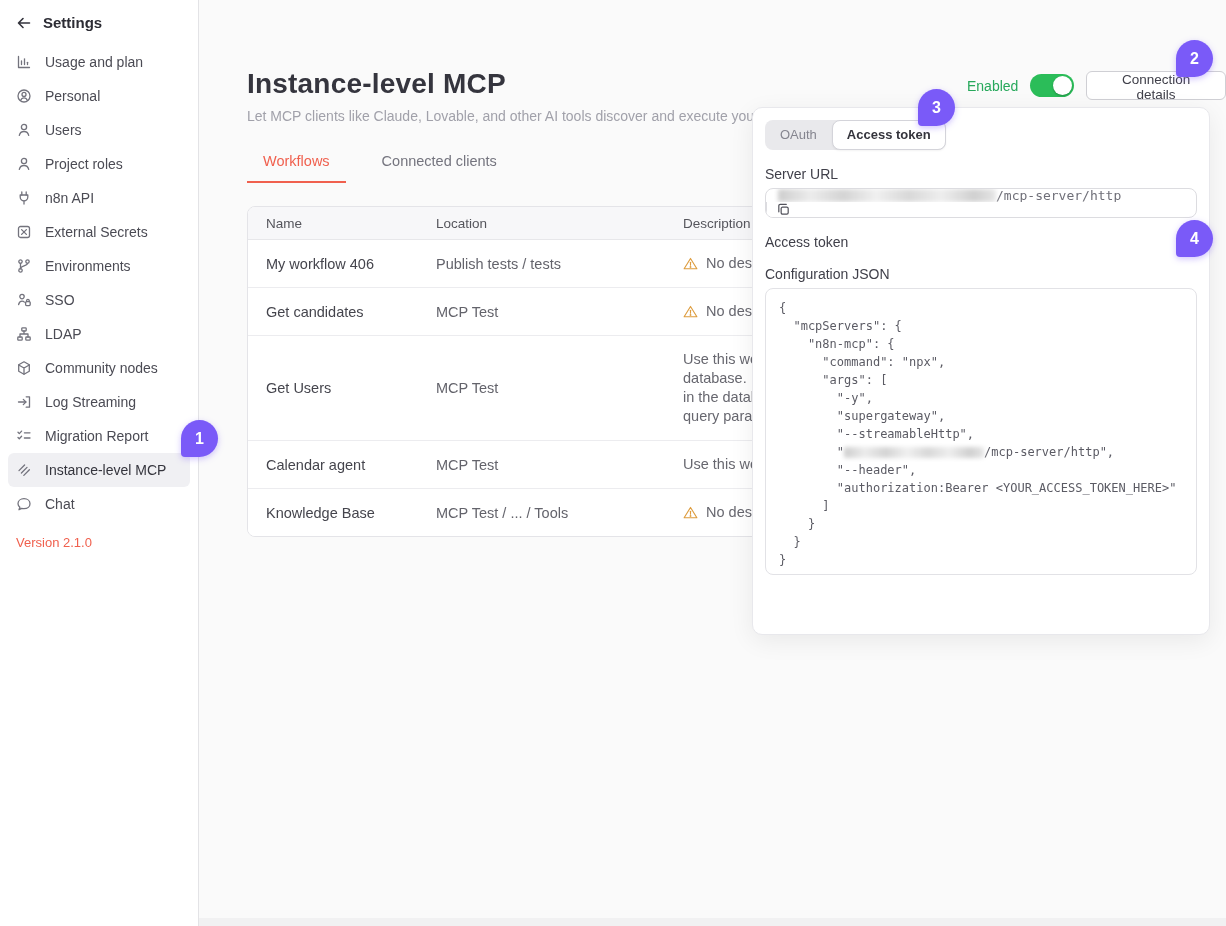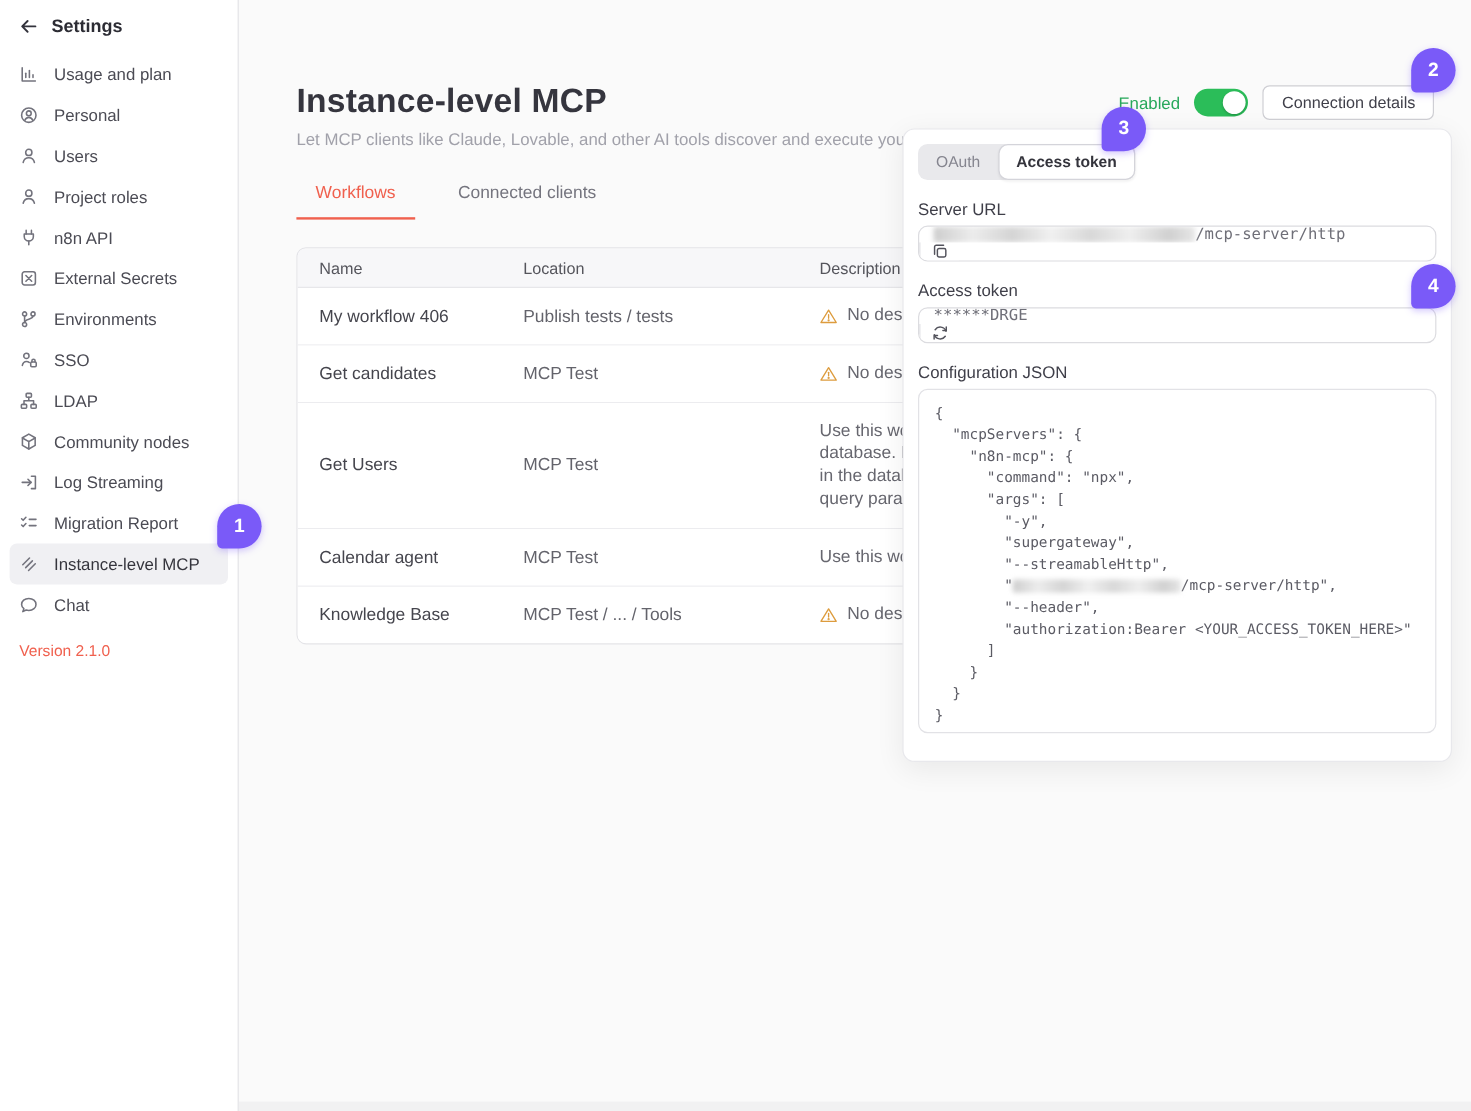--- a/index.html
+++ b/index.html
@@ -2,33 +2,33 @@
 <html><head>
 <meta charset="utf-8">
 <style>
   * { margin:0; padding:0; box-sizing:border-box; }
   html,body { width:1226px; height:926px; }
   body { font-family:"Liberation Sans","DejaVu Sans",sans-serif; background:#fff; color:#3a3a42; }
   #app { position:relative; width:1226px; height:926px; overflow:hidden; background:#fff; }
 
   
   .sidebar { position:absolute; left:0; top:0; width:199px; height:926px; background:#fff; border-right:1px solid #e3e3e6; z-index:10; }
-  .side-header { display:flex; align-items:flex-start; gap:11px; padding:14px 16px 6px 16px; font-size:15px; font-weight:600; color:#2c2c34; cursor:pointer; }
+  .side-header { display:flex; align-items:flex-end; gap:11px; padding:14px 16px 6px 16px; font-size:15px; font-weight:600; color:#2c2c34; cursor:pointer; }
   .side-nav { padding:8px 8px 0 8px; }
   .side-item { display:flex; align-items:center; gap:13px; height:34px; padding:0 8px; border-radius:6px; font-size:14px; color:#4b4b54; cursor:pointer; white-space:nowrap; }
   .side-item.active { background:#f0f0f3; color:#35353d; }
   .sicon { width:16px; height:16px; flex:0 0 16px; display:flex; align-items:center; justify-content:center; }
   .sicon svg { width:16px; height:16px; }
   .version { padding:14px 16px; font-size:13px; color:#f0604e; }
 
   
   .main { position:absolute; left:199px; top:0; right:0; bottom:0; background:#fafafa; }
   .page-title { position:absolute; left:48px; top:68px; font-size:28px; font-weight:600; color:#35353e; letter-spacing:.2px; }
   .page-subtitle { position:absolute; left:48px; top:108px; font-size:14px; color:#a1a1aa; white-space:nowrap; }
-  .hdr-right { position:absolute; left:733px; top:71px; display:flex; align-items:center; gap:12px; }
+  .hdr-right { position:absolute; left:768px; top:71px; display:flex; align-items:center; gap:12px; }
   .enabled-label { font-size:14px; color:#27a85b; }
   .toggle { position:relative; width:45px; height:23px; border-radius:12px; background:#2bbd59; cursor:pointer; }
   .toggle .knob { position:absolute; right:2px; top:2px; width:19px; height:19px; border-radius:50%; background:#fff; box-shadow:0 1px 2px rgba(0,0,0,.25); }
   .conn-btn { height:29px; padding:0 15px; background:#fff; border:1px solid #cfcfd4; border-radius:6px; font-size:13.5px; color:#40404a; font-family:inherit; cursor:pointer; }
 
   .tabs { position:absolute; left:48px; top:144px; display:flex; gap:20px; }
   .tab { padding:9px 16px 12px 16px; font-size:14.5px; color:#74747e; cursor:pointer; border-bottom:2px solid transparent; }
   .tab.active { color:#f0604e; border-bottom-color:#f0604e; }
 
   
@@ -332,31 +332,20 @@
       </div>
       <div class="input-append">
         <svg viewBox="0 0 16 16" fill="none" stroke="#53535c" stroke-width="1.3" stroke-linecap="round" stroke-linejoin="round">
             <rect x="5.5" y="5.5" width="7.5" height="7.5" rx="1.5"></rect>
             <path d="M3 10.5V4a1.5 1.5 0 011.5-1.5H11"></path>
           </svg>
       </div>
     </div>
 
     <div class="field-label">Access token</div>
-    <div class="input-group">
-      <div class="input-area">******DRGE</div>
-      <div class="input-append">
-        <svg viewBox="0 0 16 16" fill="none" stroke="#53535c" stroke-width="1.3" stroke-linecap="round" stroke-linejoin="round">
-            <path d="M13.2 6.4A5.5 5.5 0 003.5 5.1"></path>
-            <path d="M2.8 9.6a5.5 5.5 0 009.7 1.3"></path>
-            <path d="M13.4 2.7v3h-3"></path>
-            <path d="M2.6 13.3v-3h3"></path>
-          </svg>
-      </div>
-    </div>
 
     <div class="field-label">Configuration JSON</div>
     <div class="code-box" id="code-box">
         <div class="cl">{</div>
         <div class="cl">  "mcpServers": {</div>
         <div class="cl">    "n8n-mcp": {</div>
         <div class="cl">      "command": "npx",</div>
         <div class="cl">      "args": [</div>
         <div class="cl">        "-y",</div>
         <div class="cl">        "supergateway",</div>

